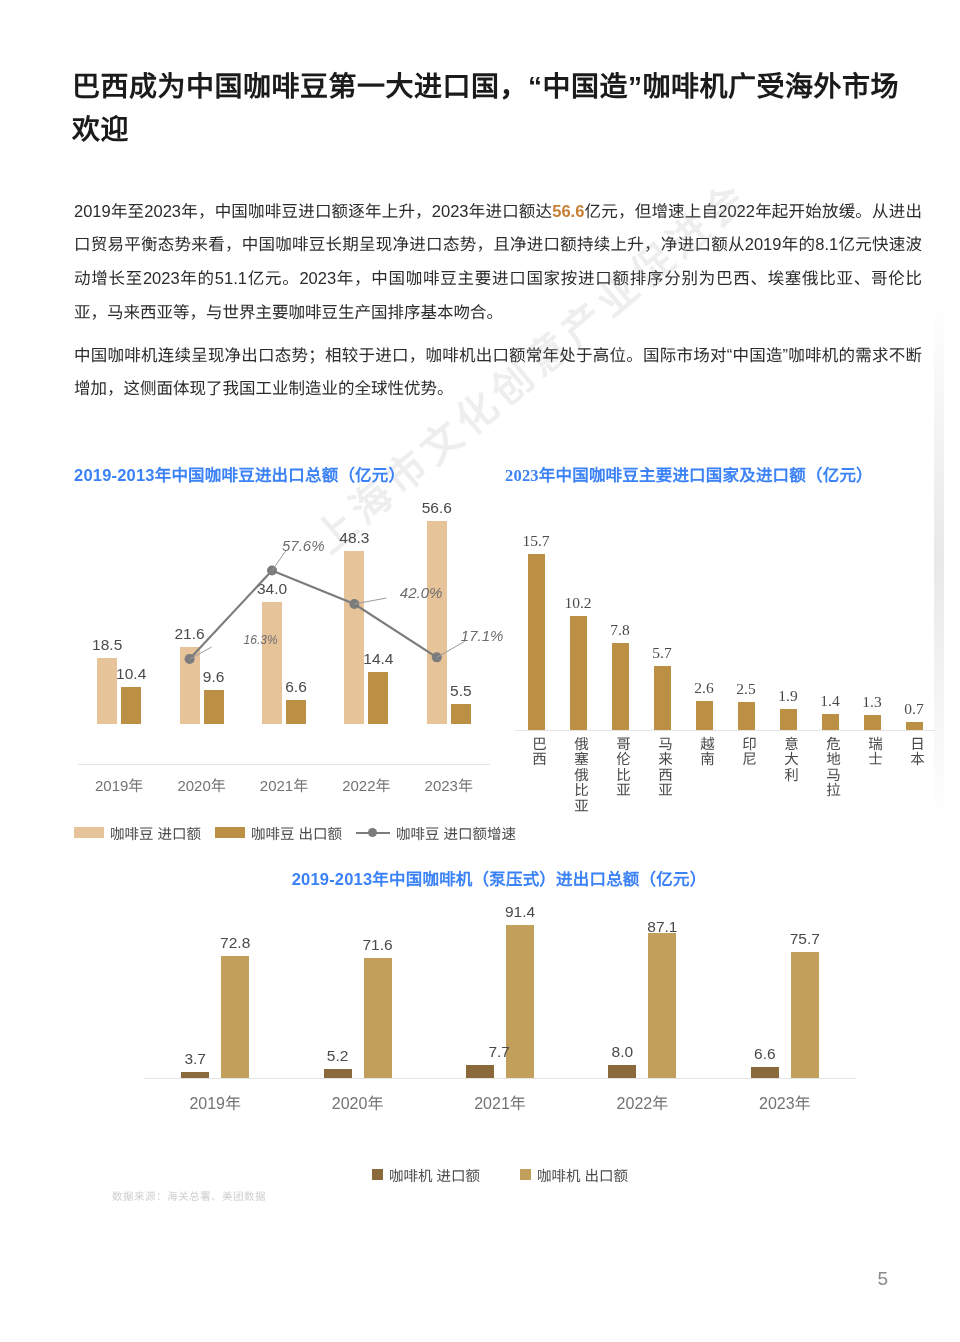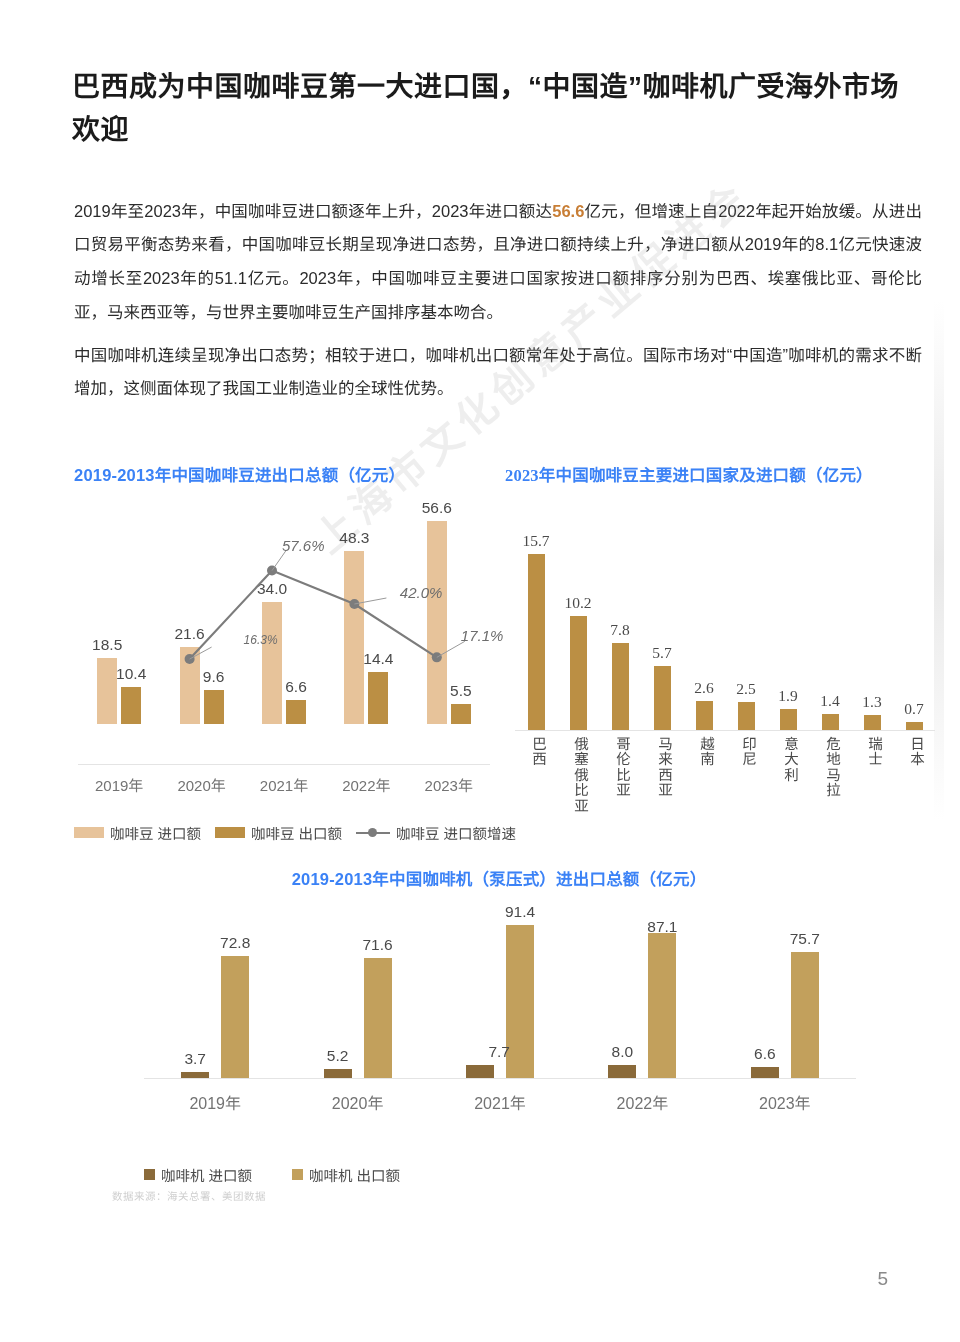--- a/index.html
+++ b/index.html
@@ -74,21 +74,21 @@
     writing-mode:vertical-rl;text-orientation:upright;letter-spacing:1px;
   }
 
   
   #chart3{position:absolute;left:74px;top:866px;width:850px;height:330px;}
   #chart3 .c3title{position:absolute;left:0;top:0;width:850px;text-align:center;}
   #chart3 .plot{position:absolute;left:70px;top:40px;width:712px;height:230px;}
   #chart3 .area{position:absolute;left:0;top:0;width:712px;height:172px;}
   #c3-axis{position:absolute;left:0;top:172px;width:712px;height:1px;background:#e4e4e4;}
   #chart3 .xrow{position:absolute;top:184px;left:0;width:712px;height:26px;}
-  #chart3 .legendrow{position:absolute;top:258px;left:0;width:712px;display:flex;gap:40px;}
+  #chart3 .legendrow{position:absolute;top:258px;left:0;width:712px;display:flex;justify-content:center;gap:40px;}
 
   
   .source{
     position:absolute;left:112px;top:1188px;font-size:10.5px;color:#cfcfcf;letter-spacing:.5px;
   }
   .pageno{
     position:absolute;right:72px;top:1268px;font-size:19px;color:#8a8a8a;
   }
 
   

